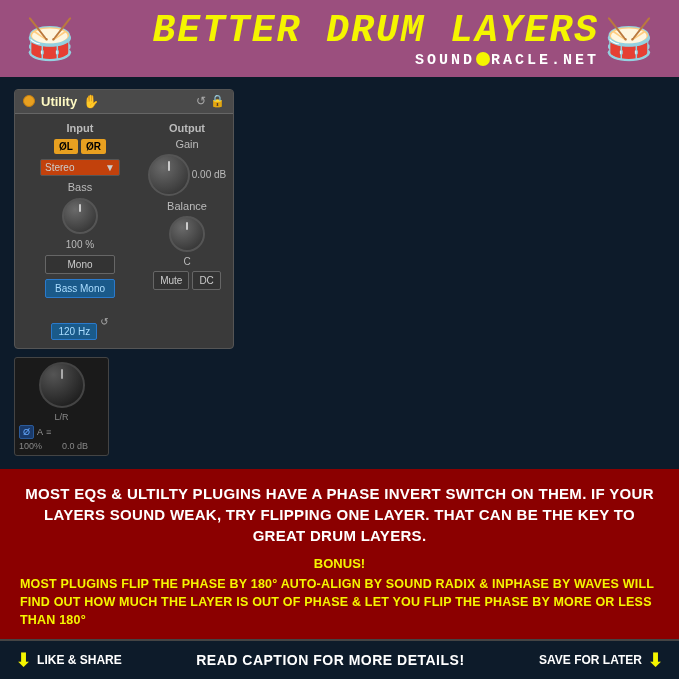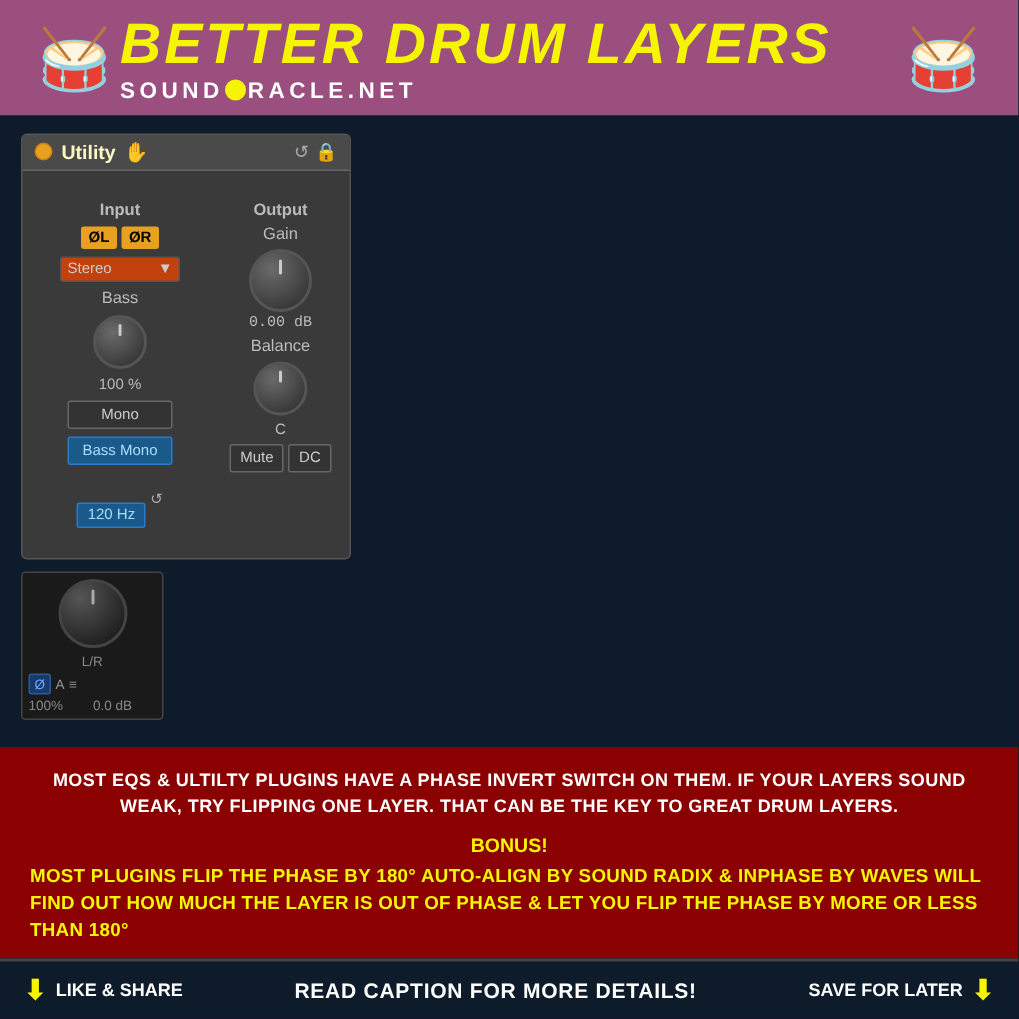--- a/index.html
+++ b/index.html
@@ -31,22 +31,23 @@
       width: 60px;
       height: 55px;
       display: flex;
       align-items: center;
       justify-content: center;
     }
     .drum-icon {
       font-size: 40px;
     }
     .header-title-block {
-      text-align: left;
+      text-align: right;
       flex: 1;
+      font-family: Liberation Mono, monospace;
     }
     .header-title {
       font-size: 38px;
       font-weight: 900;
       color: #f5f500;
       text-transform: uppercase;
       letter-spacing: 2px;
       line-height: 1.1;
       font-style: italic;
     }
@@ -149,21 +150,21 @@
       display: flex;
       gap: 4px;
     }
     .utility-icon-btn {
       color: #aaa;
       font-size: 12px;
       cursor: pointer;
     }
     .utility-body {
       display: flex;
-      padding: 20px 6px;
+      padding: 8px 6px;
       gap: 8px;
     }
     .utility-left-col {
       flex: 1;
       display: flex;
       flex-direction: column;
       align-items: center;
       gap: 5px;
     }
     .utility-right-col {
@@ -266,24 +267,22 @@
       cursor: pointer;
       margin-top: 20px;
     }
     .hz-icon {
       color: #aaa;
       font-size: 10px;
     }
     .gain-label { color: #bbb; font-size: 11px; }
     .gain-knob-container {
       display: flex;
-      flex-direction: column;
       align-items: center;
       gap: 2px;
-      font-family: Liberation Mono, monospace;
     }
     .gain-knob {
       width: 42px;
       height: 42px;
       background: radial-gradient(circle at 35% 30%, #6a6a6a, #2a2a2a);
       border-radius: 50%;
       border: 2px solid #555;
       position: relative;
     }
     .gain-knob::after {
@@ -412,21 +411,21 @@
     }
 
     
     .bottom-section {
       background: #8b0000;
       padding: 14px 20px 10px;
       flex-shrink: 0;
     }
     .bottom-main-text {
       color: white;
-      font-size: 12px;
+      font-size: 15px;
       font-weight: 900;
       text-align: center;
       text-transform: uppercase;
       line-height: 1.4;
       margin-bottom: 10px;
       letter-spacing: 0.3px;
     }
     .bottom-bonus-label {
       color: #f5f500;
       font-size: 13px;

